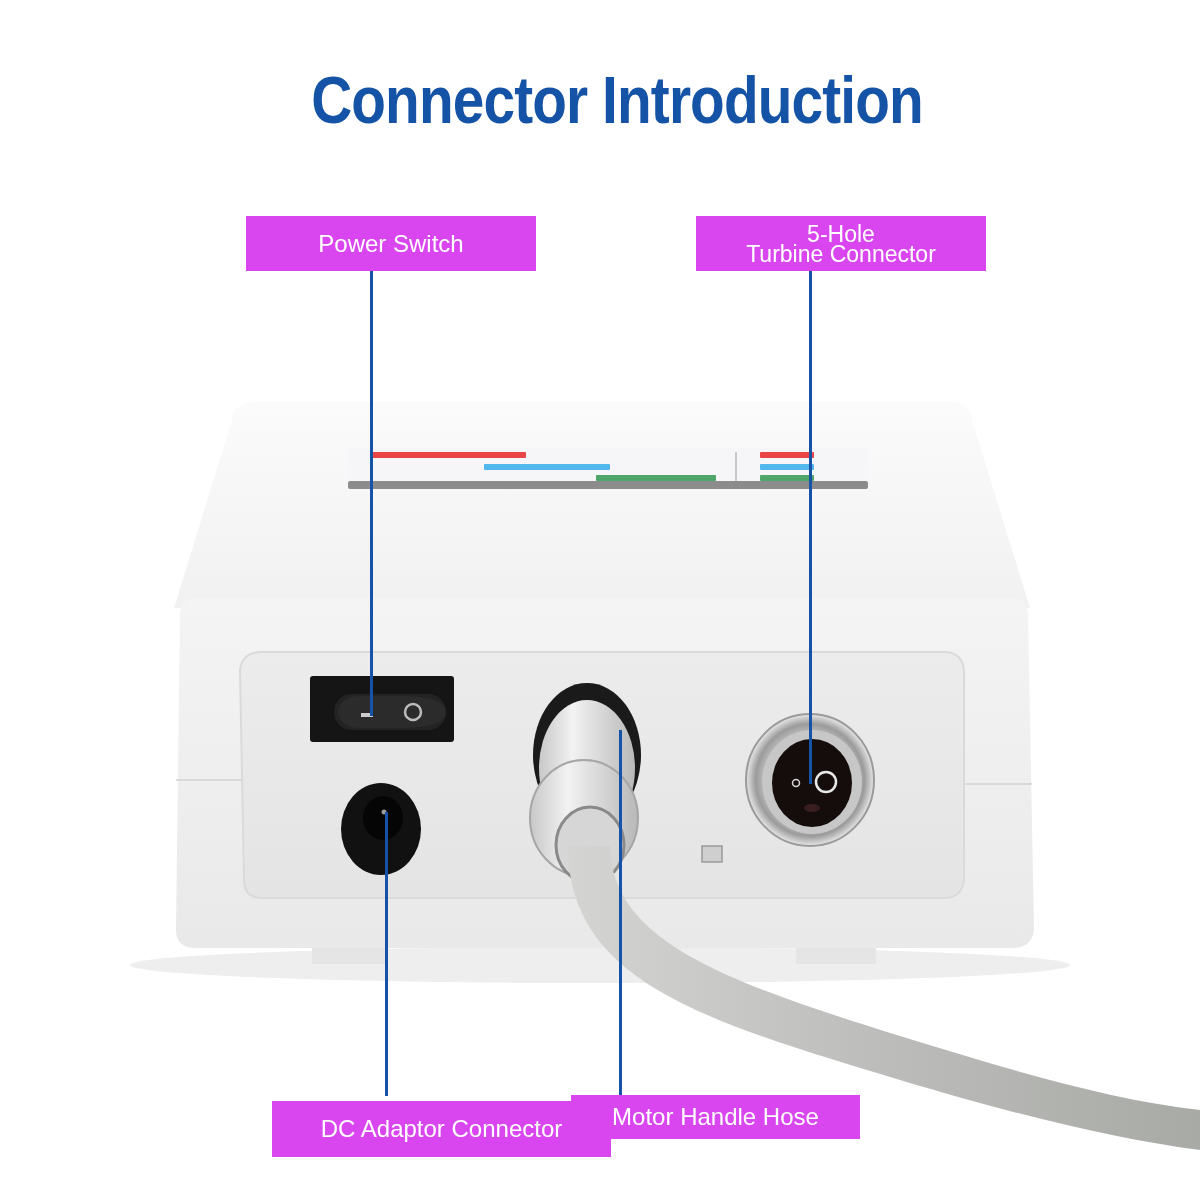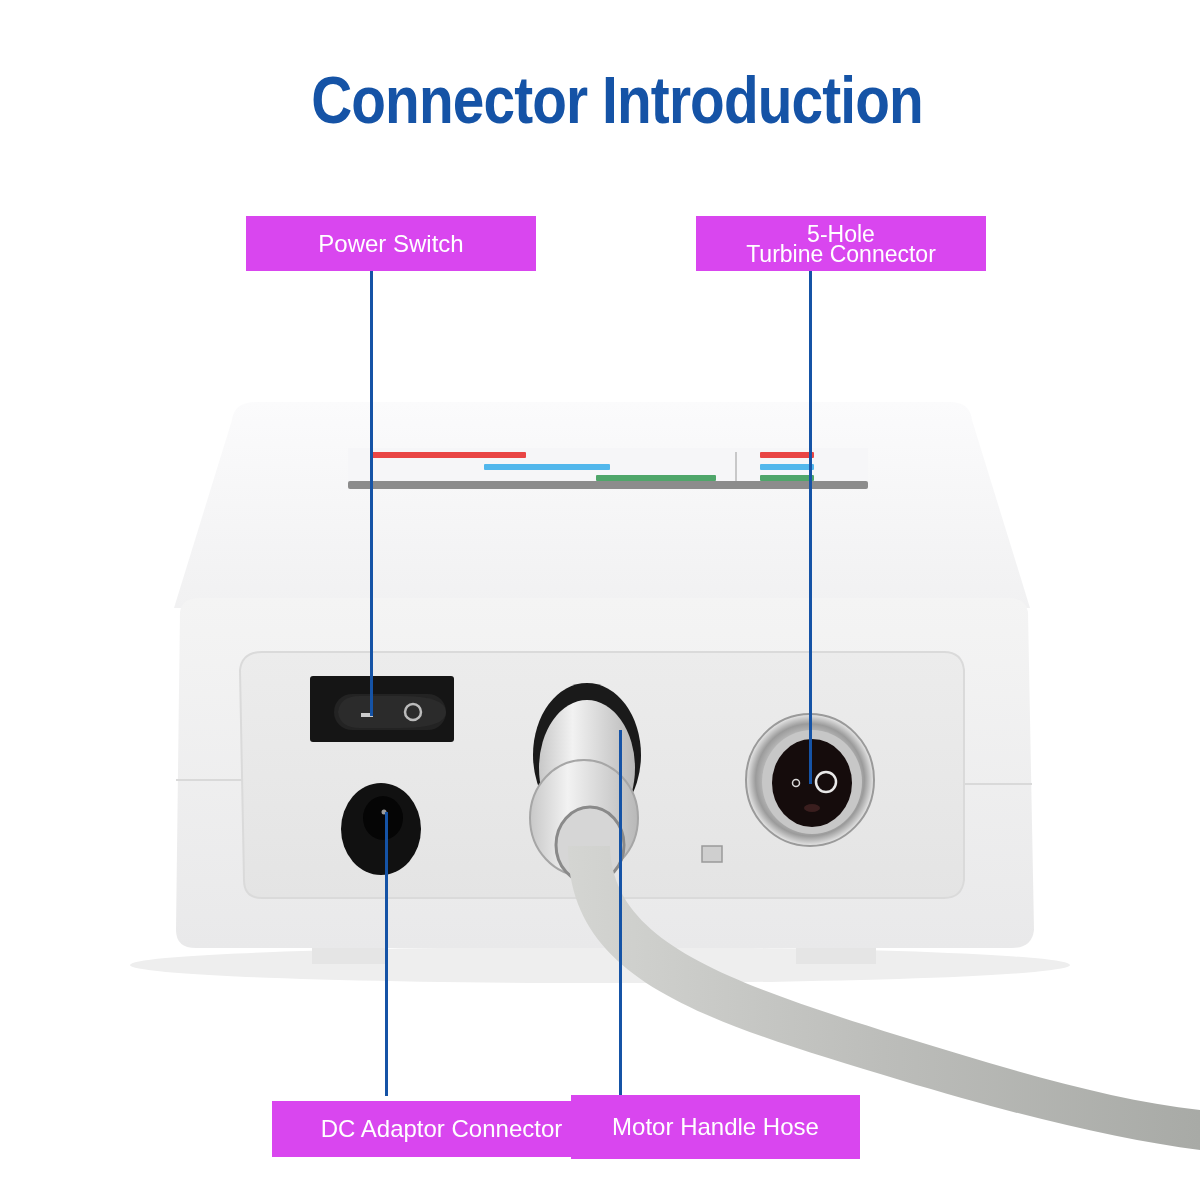--- a/index.html
+++ b/index.html
@@ -127,15 +127,15 @@
 
 <div class="label-box two-line" style="left:696px; top:216px; width:290px; height:55px; font-size:23px;">
   <span>5-Hole</span>
   <span>Turbine Connector</span>
 </div>
 
 <div class="label-box" style="left:272px; top:1095px; width:339px; height:56px;margin-top:6px;">
   <span>DC Adaptor Connector</span>
 </div>
 
-<div class="label-box" style="left:571px; top:1095px; width:289px; height:64px;">
+<div class="label-box" style="left:571px; top:1095px; width:289px; height:44px;">
   <span>Motor Handle Hose</span>
 </div>
 
 </body></html>

